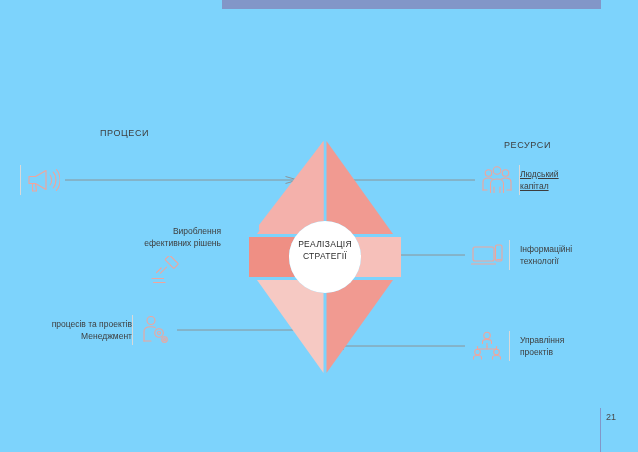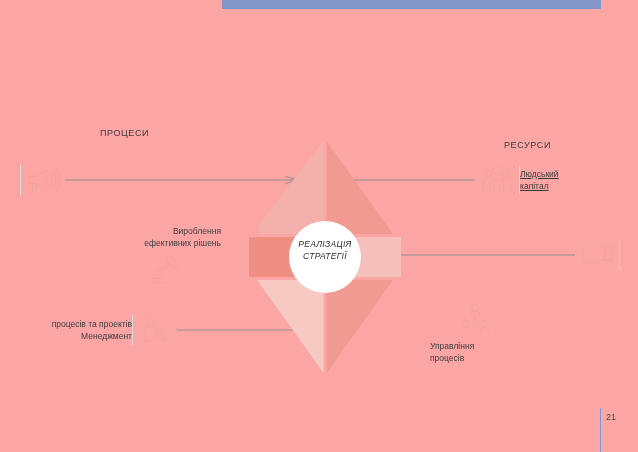--- a/index.html
+++ b/index.html
@@ -7,21 +7,21 @@
     padding: 0;
     background: #ffffff;
   }
   body {
     font-family: "Liberation Sans", sans-serif;
   }
   #slide {
     position: relative;
     width: 638px;
     height: 452px;
-    background: #fca5a5;
+    background: #7dd3fc;
     overflow: hidden;
   }
 
   
   #top-bar {
     position: absolute;
     left: 222px;
     top: 0px;
     width: 379px;
     height: 9px;
@@ -48,21 +48,21 @@
     height: 60px;
   }
   .row-left  { left: 20px;  width: 290px; justify-content: flex-start; }
   .row-right { left: 330px; width: 290px; justify-content: flex-end; }
 
   .row-l1 { top: 150px; }
   .row-l2 { top: 225px; flex-direction: column; }
   .row-l3 { top: 300px; }
   .row-r1 { top: 150px; }
   .row-r2 { top: 225px; }
-  .row-r3 { top: 304px; flex-direction: column; }
+  .row-r3 { top: 316px; }
 
   .label {
     font-size: 8.5px;
     line-height: 12px;
     color: #3d3d3d;
   }
   .label-left  { text-align: right; width: 112px; }
   .label-right { text-align: left;  width: 100px; }
 
   .divider {
@@ -106,21 +106,20 @@
   .center-text {
     position: absolute;
     left: 249px;
     top: 238px;
     width: 152px;
     text-align: center;
     font-size: 8.5px;
     line-height: 12px;
     letter-spacing: 0.3px;
     color: #2b2b2b;
-    font-style: italic;
   }
 
   
   #page-rule {
     position: absolute;
     left: 600px;
     top: 408px;
     width: 1px;
     height: 44px;
     background: #8296c8;
@@ -247,20 +246,24 @@
     </div>
     <div class="icon-box">
       <svg width="34" height="28" viewBox="0 0 34 28" fill="none" stroke="#f0a59c" stroke-width="1.1" stroke-linecap="round" stroke-linejoin="round">
         <rect x="3" y="6" width="21" height="14" rx="2"></rect>
         <path d="M1.5 23 L25.5 23"></path>
         <rect x="25.5" y="4" width="6.5" height="16" rx="1.5"></rect>
         <path d="M27 18.5 L30.5 18.5"></path>
       </svg>
     </div>
     <div class="divider"></div>
+    <div class="label label-right" style="margin-left:10px;">
+      <div>Інформаційні</div>
+      <div>технології</div>
+    </div>
   </div>
 
   <div class="row row-right row-r3">
     <div class="connector">
       <svg viewBox="0 0 120 10" preserveAspectRatio="none" aria-hidden="true">
         <line x1="6" y1="5" x2="120" y2="5" stroke="#8c8c8c" stroke-width="0.9" vector-effect="non-scaling-stroke"></line>
         <polyline points="12,1.5 6,5 12,8.5" fill="none" stroke="#8c8c8c" stroke-width="0.9" vector-effect="non-scaling-stroke"></polyline>
       </svg>
     </div>
     <div class="icon-box">
@@ -274,21 +277,21 @@
         <path d="M16 15.5 L16 18"></path>
         <circle cx="6.5" cy="21" r="2.8"></circle>
         <circle cx="25.5" cy="21" r="2.8"></circle>
         <path d="M2.5 28 L2.5 26.5 C2.5 25.3 4.3 24.5 6.5 24.5 C8.7 24.5 10.5 25.3 10.5 26.5 L10.5 28"></path>
         <path d="M21.5 28 L21.5 26.5 C21.5 25.3 23.3 24.5 25.5 24.5 C27.7 24.5 29.5 25.3 29.5 26.5 L29.5 28"></path>
       </svg>
     </div>
     <div class="divider"></div>
     <div class="label label-right" style="margin-left:10px;">
       <div>Управління</div>
-      <div>процесів</div>
+      <div>проектів</div>
     </div>
   </div>
 
   <div id="diagram">
     <svg width="152" height="238" viewBox="0 0 152 238" aria-hidden="true">
       <defs>
 
         <mask id="centerhole">
           <rect x="0" y="0" width="152" height="238" fill="#fff"></rect>
           <circle cx="76" cy="119" r="36" fill="#000"></circle>

